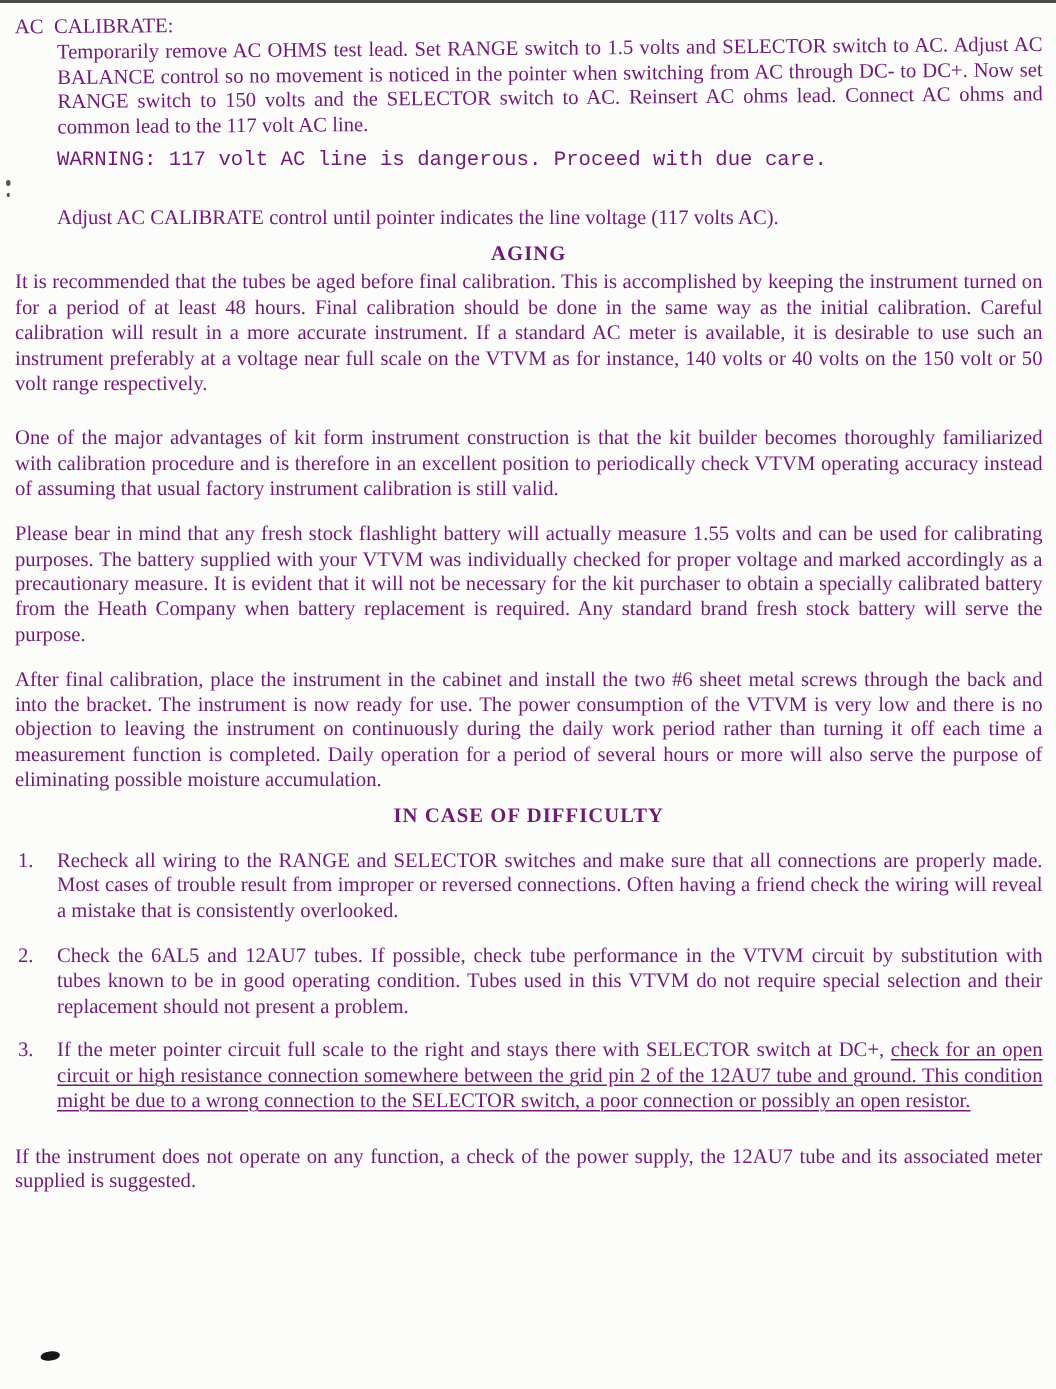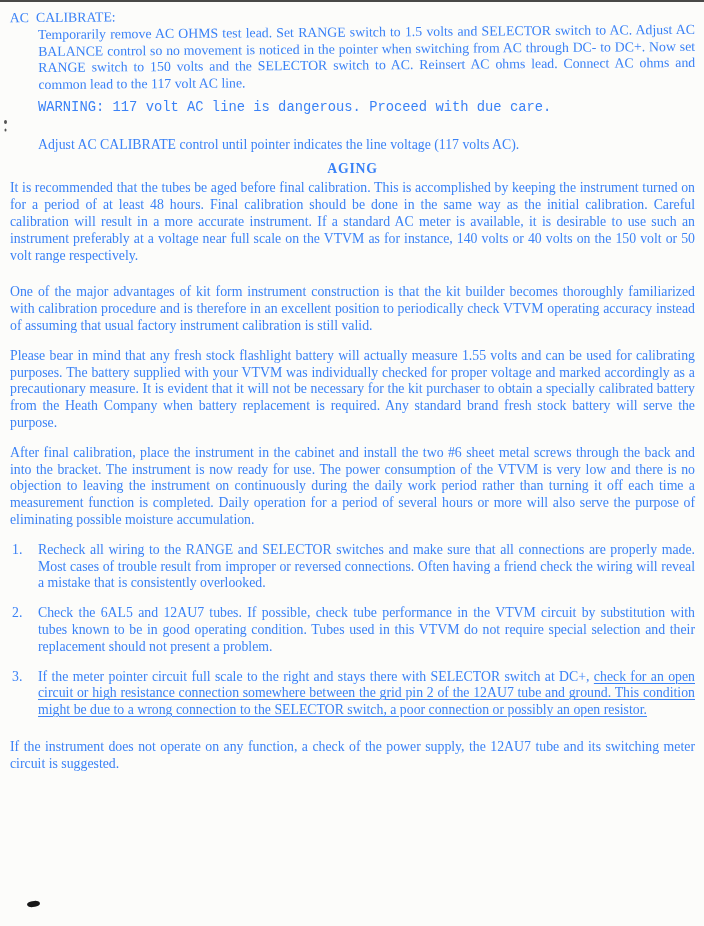--- a/index.html
+++ b/index.html
@@ -4,21 +4,21 @@
 <style>
   html, body { margin: 0; padding: 0; }
   body { background: #ffffff; }
 
   .page {
     position: relative;
     width: 704px;
     height: 926px;
     box-sizing: border-box;
     background: #fcfcfa;
-    color: #3b82f6;
+    color: #701a75;
     font-family: "Liberation Serif", "DejaVu Serif", serif;
     font-size: 13.8px;
     line-height: 16.8px;
     padding: 10px 9px 0 10px;
     overflow: hidden;
   }
 
   
   .scan-edge-top {
     position: absolute;
@@ -104,32 +104,33 @@
   <div class="center-head">AGING</div>
 
   <p>It is recommended that the tubes be aged before final calibration.  This is accomplished by keeping the instrument turned on for a period of at least 48 hours.  Final calibration should be done in the same way as the initial calibration.  Careful calibration will result in a more accurate instrument.  If a standard AC meter is available, it is desirable to use such an instrument preferably at a voltage near full scale on the VTVM as for instance, 140 volts or 40 volts on the 150 volt or 50 volt range respectively.</p>
 
   <p class="gap-md">One of the major advantages of kit form instrument construction is that the kit builder becomes thoroughly familiarized with calibration procedure and is therefore in an excellent position to periodically check VTVM operating accuracy instead of assuming that usual factory instrument calibration is still valid.</p>
 
   <p class="gap-lg">Please bear in mind that any fresh stock flashlight battery will actually measure 1.55 volts and can be used for calibrating purposes.  The battery supplied with your VTVM was individually checked for proper voltage and marked accordingly as a precautionary measure.  It is evident that it will not be necessary for the kit purchaser to obtain a specially calibrated battery from the Heath Company when battery replacement is required.  Any standard brand fresh stock battery will serve the purpose.</p>
 
   <p class="gap-lg">After final calibration, place the instrument in the cabinet and install the two #6 sheet metal screws through the back and into the bracket.  The instrument is now ready for use.  The power consumption of the VTVM is very low and there is no  objection to leaving the instrument on continuously during the daily work period rather than turning it off each time a measurement function is completed.  Daily operation for a period of several hours or more will also serve the purpose of eliminating possible moisture accumulation.</p>
 
+  <div class="center-head">IN CASE OF DIFFICULTY</div>
 
 
   <div class="item gap-lg">
     <span class="num">1.</span>
     <p>Recheck all wiring to the RANGE and SELECTOR switches and make sure that all connections are properly made.  Most cases of trouble result from improper or reversed connections.  Often having a friend check the wiring will reveal a mistake that is consistently overlooked.</p>
   </div>
 
   <div class="item gap-lg">
     <span class="num">2.</span>
     <p>Check the 6AL5 and 12AU7 tubes.  If possible, check tube performance in the VTVM circuit by substitution with tubes known to be in good operating condition.  Tubes used in this VTVM do not require special selection and their replacement should not present a problem.</p>
   </div>
 
   <div class="item gap-lg">
     <span class="num">3.</span>
     <p><span>If the meter pointer circuit full scale to the right and stays there with SELECTOR switch at DC+, </span><span class="ul">check for an open circuit or high resistance connection somewhere between the grid pin 2 of the 12AU7 tube and ground.  This condition might be due to a wrong connection to the SELECTOR switch,  a poor connection or possibly an open resistor.</span></p>
   </div>
 
-  <p class="gap-md">If the instrument does not operate on any function,  a check of the power supply,  the 12AU7 tube and its switching meter circuit is suggested.</p>
+  <p class="gap-md">If the instrument does not operate on any function,  a check of the power supply,  the 12AU7 tube and its associated meter supplied is suggested.</p>
 
 </div>
 
 </body></html>

